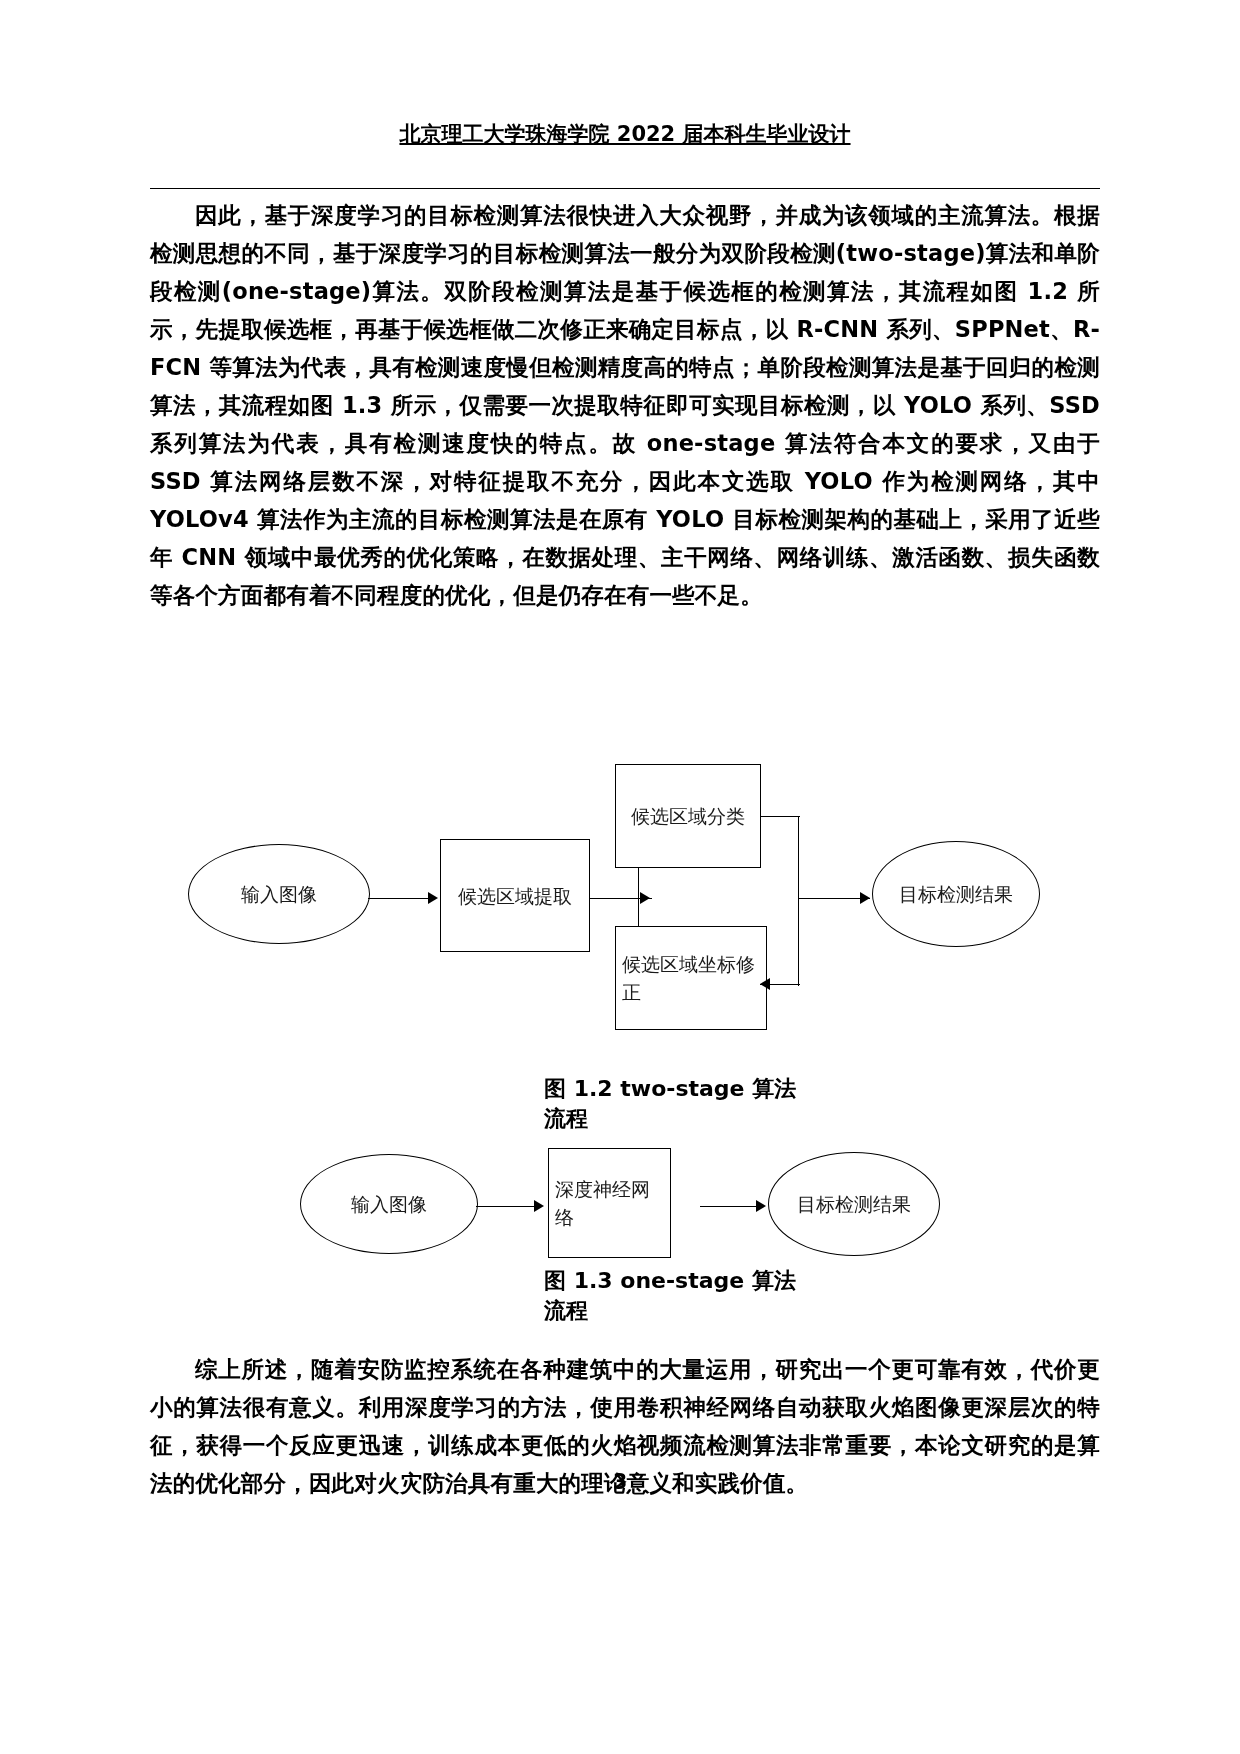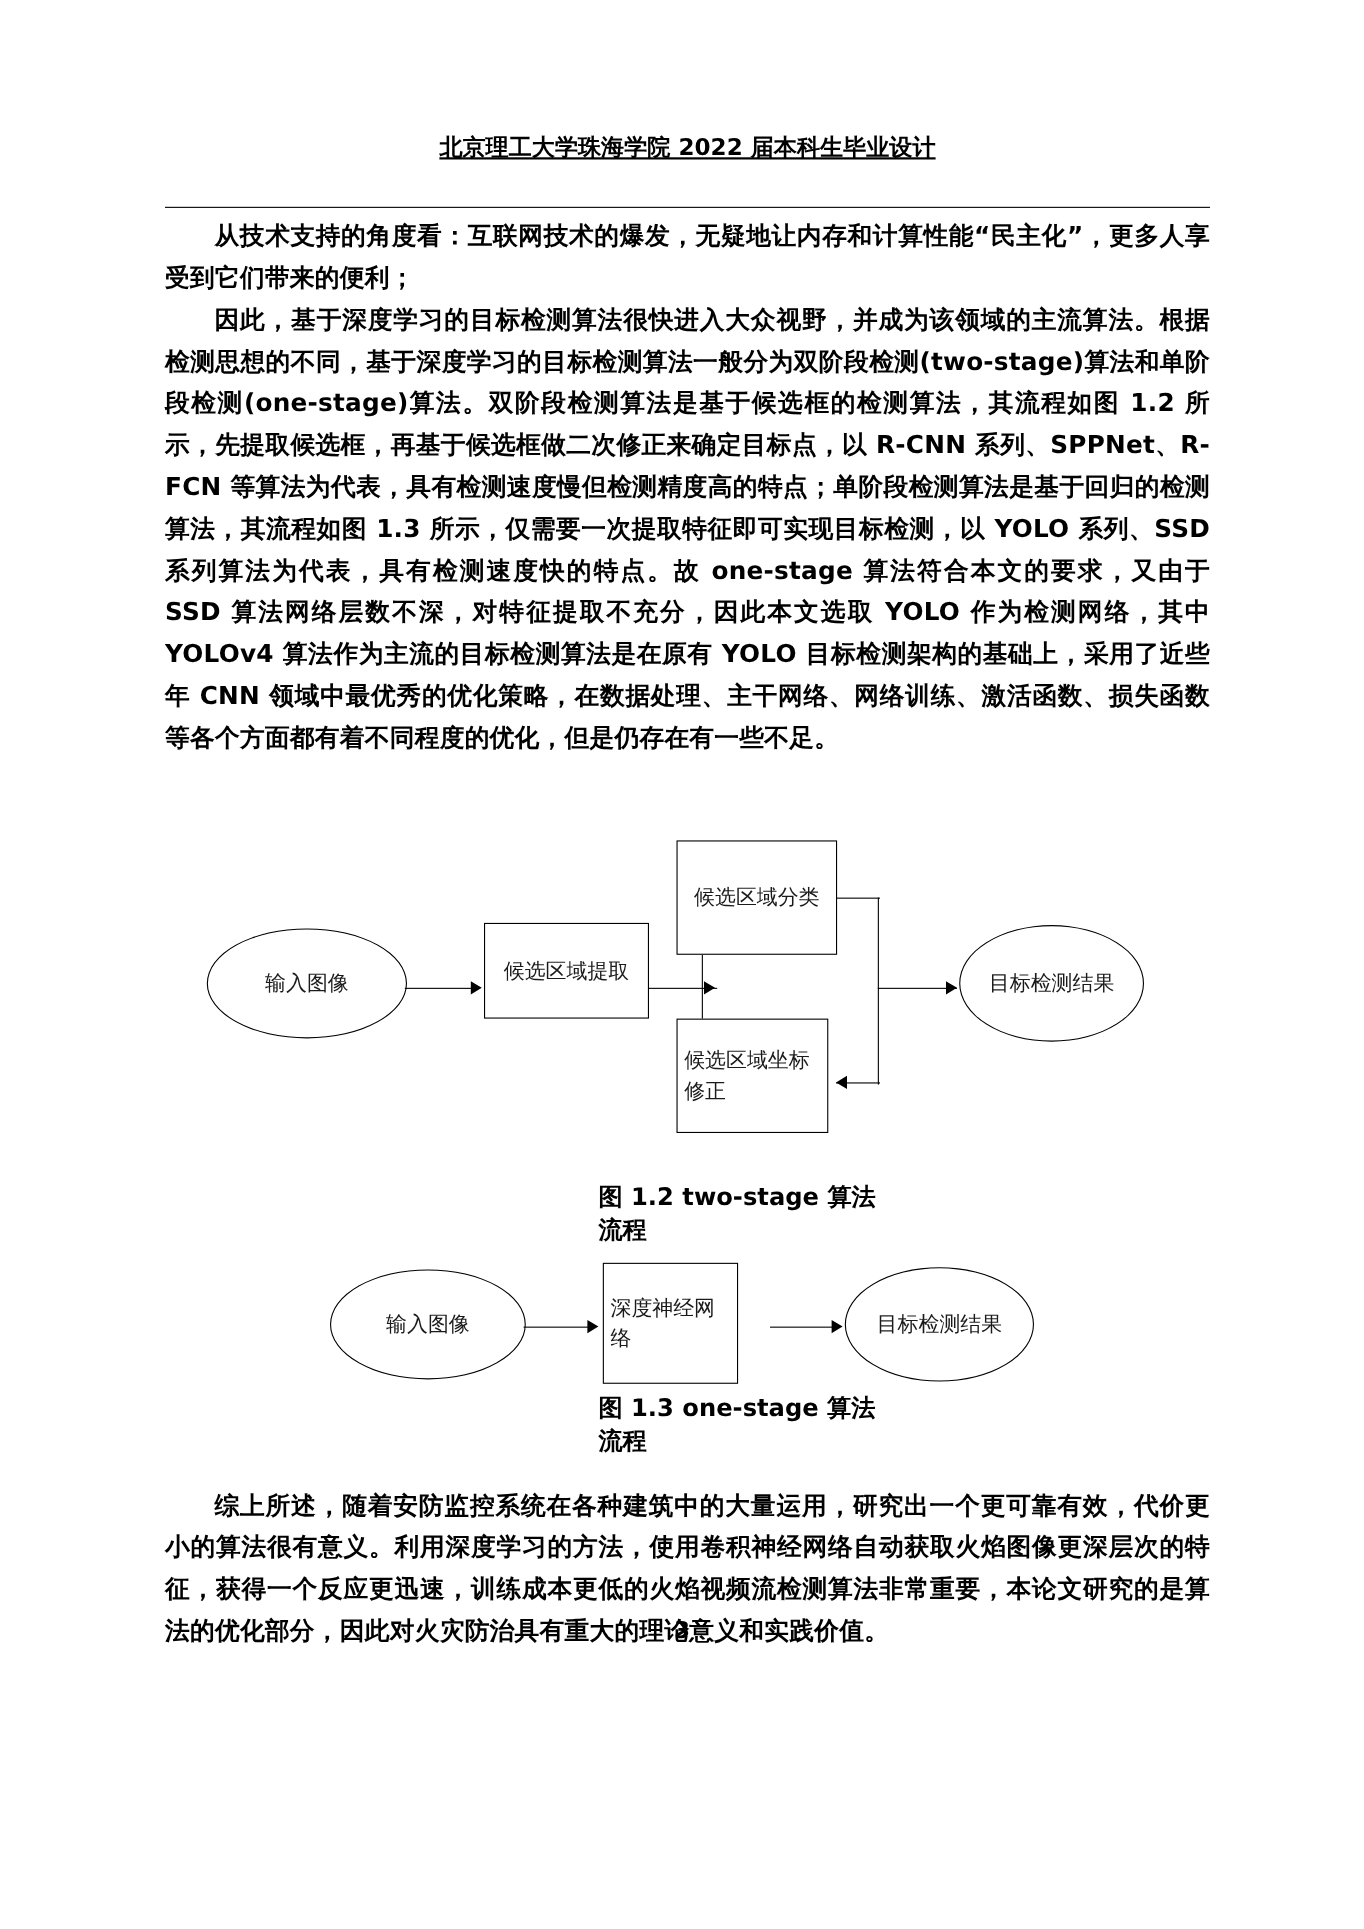--- a/index.html
+++ b/index.html
@@ -115,50 +115,49 @@
 <body>
 
 <div class="page">
 
   <div class="header">
     <div class="header-title">北京理工大学珠海学院 2022 届本科生毕业设计</div>
   </div>
   <div class="header-rule"></div>
 
   <div class="body-area">
-    <p class="para">从技术支持的角度看：互联网技术的爆发，无疑地让内存和计算性能“民主化”，更多人享受到它们带来的便利；</p>
     <p class="para">因此，基于深度学习的目标检测算法很快进入大众视野，并成为该领域的主流算法。根据检测思想的不同，基于深度学习的目标检测算法一般分为双阶段检测(two-stage)算法和单阶段检测(one-stage)算法。双阶段检测算法是基于候选框的检测算法，其流程如图 1.2 所示，先提取候选框，再基于候选框做二次修正来确定目标点，以 R-CNN 系列、SPPNet、R-FCN 等算法为代表，具有检测速度慢但检测精度高的特点；单阶段检测算法是基于回归的检测算法，其流程如图 1.3 所示，仅需要一次提取特征即可实现目标检测，以 YOLO 系列、SSD 系列算法为代表，具有检测速度快的特点。故 one-stage 算法符合本文的要求，又由于 SSD 算法网络层数不深，对特征提取不充分，因此本文选取 YOLO 作为检测网络，其中 YOLOv4 算法作为主流的目标检测算法是在原有 YOLO 目标检测架构的基础上，采用了近些年 CNN 领域中最优秀的优化策略，在数据处理、主干网络、网络训练、激活函数、损失函数等各个方面都有着不同程度的优化，但是仍存在有一些不足。</p>
   </div>
 
   <div class="figure" style="left: 160px; top: 776px; width: 950px; height: 320px;">
 
     <div class="node-ellipse" style="left:28px; top:68px; width:182px; height:100px;">
       <span class="tx">输入图像</span>
     </div>
 
     <div class="hline" style="left:208px; top:122px; width:62px;"></div>
     <div class="arrow-r" style="left:268px; top:116px;"></div>
 
-    <div class="node-box" style="left:280px; top:63px; width:150px; height:87px;">
+    <div class="node-box" style="left:280px; top:63px; width:150px; height:113px;">
       <span class="tx">候选区域提取</span>
     </div>
 
     <div class="hline" style="left:430px; top:122px; width:62px;"></div>
     <div class="arrow-r" style="left:480px; top:116px;"></div>
 
     <div class="vline" style="left:478px; top:40px; height:170px;"></div>
     <div class="hline" style="left:478px; top:40px; width:38px;"></div>
     <div class="hline" style="left:478px; top:208px; width:38px;"></div>
     <div class="arrow-r" style="left:506px; top:202px;"></div>
 
     <div class="node-box" style="left:455px; top:-12px; width:146px; height:104px;">
       <span class="tx">候选区域分类</span>
     </div>
 
-    <div class="node-box" style="left:455px; top:150px; width:138px; height:104px;">
+    <div class="node-box" style="left:455px; top:150px; width:152px; height:104px;">
       <span class="tx">候选区域坐标修正</span>
     </div>
 
     <div class="hline" style="left:600px; top:40px; width:40px;"></div>
     <div class="vline" style="left:638px; top:40px; height:170px;"></div>
     <div class="hline" style="left:600px; top:208px; width:40px;"></div>
     <div class="arrow-l" style="left:600px; top:202px;"></div>
 
     <div class="hline" style="left:638px; top:122px; width:72px;"></div>
     <div class="arrow-r" style="left:700px; top:116px;"></div>

